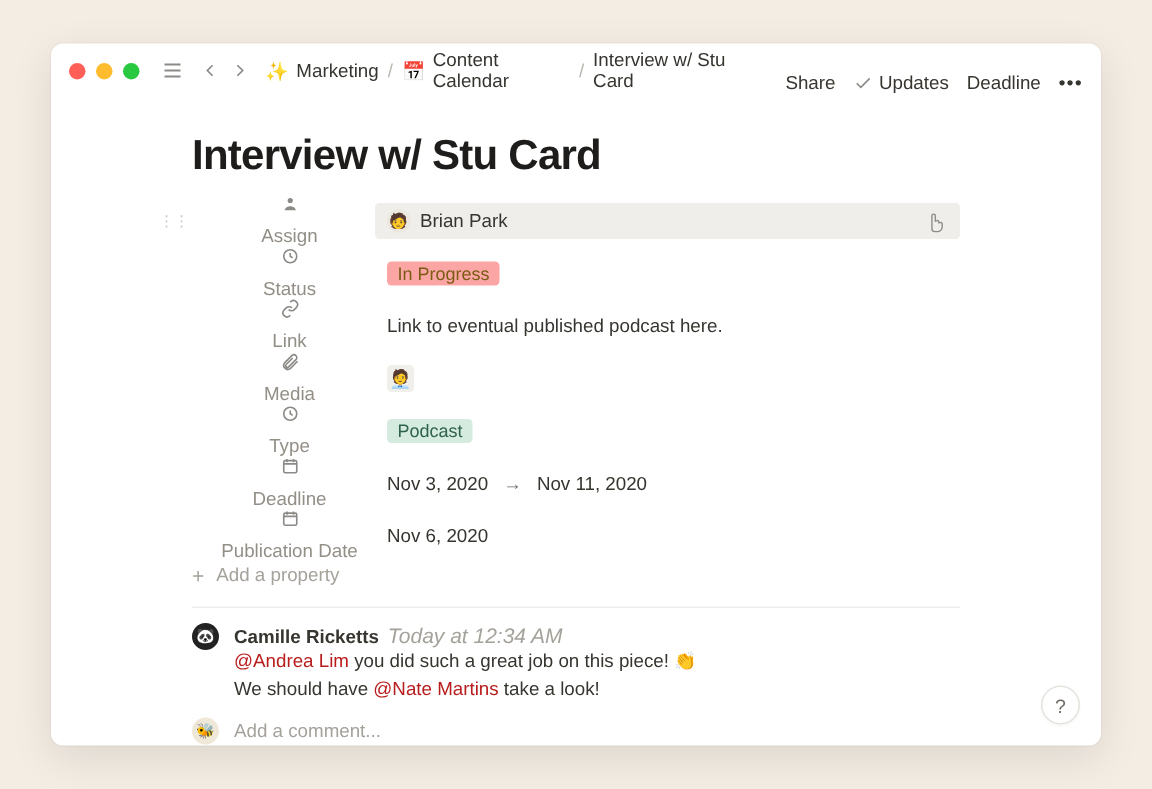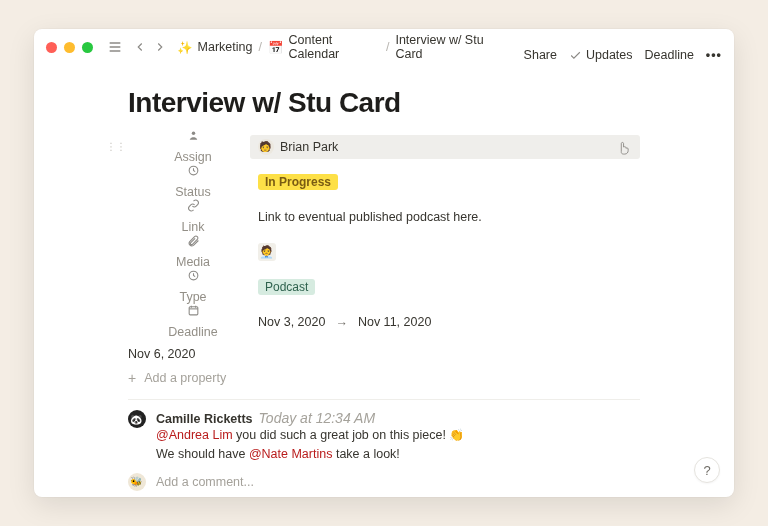--- a/index.html
+++ b/index.html
@@ -49,21 +49,21 @@
   .prop-label { width:130px; display:flex; align-items:center; gap:8px; color:#938f87;flex-direction:column; }
   .prop-label .ico svg { width:13px; height:13px; }
   .prop-val { flex:1; color:#37352f; display:flex; align-items:center; gap:6px; }
   .prop-row.hovered .prop-val {
     background:#efeeeb; border-radius:3px; padding:4px 8px; margin-left:-8px;
   }
   .cursor-ptr {
     position:absolute; right:10px;
   }
   .tag { display:inline-block; padding:1px 7px; border-radius:3px; font-size:12px; }
-  .tag.yellow { background:#fde047; color:#7a5c13;font-weight:bold; }
+  .tag.yellow { background:#fca5a5; color:#7a5c13; }
   .tag.green  { background:#d6ebe0; color:#2f624e; }
   .avatar { width:16px; height:16px; border-radius:50%; background:#ece8df; display:inline-flex; align-items:center; justify-content:center; font-size:10px; }
   .media-thumb { width:18px; height:18px; border-radius:3px; background:#f1efe9; display:inline-flex; align-items:center; justify-content:center; font-size:12px; }
   .arrow-range { color:#6f6c66; margin:0 4px; }
   .add-prop { color:#a5a29b; font-size:12.5px; display:flex; align-items:center; gap:8px; margin-top:2px; cursor:pointer; }
   .add-prop .plus { font-size:14px; line-height:1; }
   .divider { height:1px; background:#efeeea; margin:14px 0 10px; }
   .comments { font-size:12.5px; }
   .comment { display:flex; gap:10px; }
   .cm-av { width:18px; height:18px; border-radius:50%; background:#222; color:#fff; font-size:10px; display:flex; align-items:center; justify-content:center; flex-shrink:0; }
@@ -250,20 +250,31 @@
             <span>Deadline</span>
           </div>
           <div class="prop-val">
             <span>Nov 3, 2020</span>
             <span class="arrow-range">→</span>
             <span>Nov 11, 2020</span>
           </div>
         </div>
 
         <div class="prop-row">
+          <div class="prop-label">
+            <span class="ico">
+              <svg viewBox="0 0 24 24" fill="none" stroke="currentColor" stroke-width="2">
+                  <rect x="4" y="5" width="16" height="15" rx="2"></rect>
+                  <line x1="4" y1="9" x2="20" y2="9"></line>
+                  <line x1="8" y1="3" x2="8" y2="7"></line>
+                  <line x1="16" y1="3" x2="16" y2="7"></line>
+                </svg>
+            </span>
+            <span>Publication Date</span>
+          </div>
           <div class="prop-val">
             <span>Nov 6, 2020</span>
           </div>
         </div>
 
         <div class="add-prop">
           <span class="plus">+</span>
           <span>Add a property</span>
         </div>
       </div>

